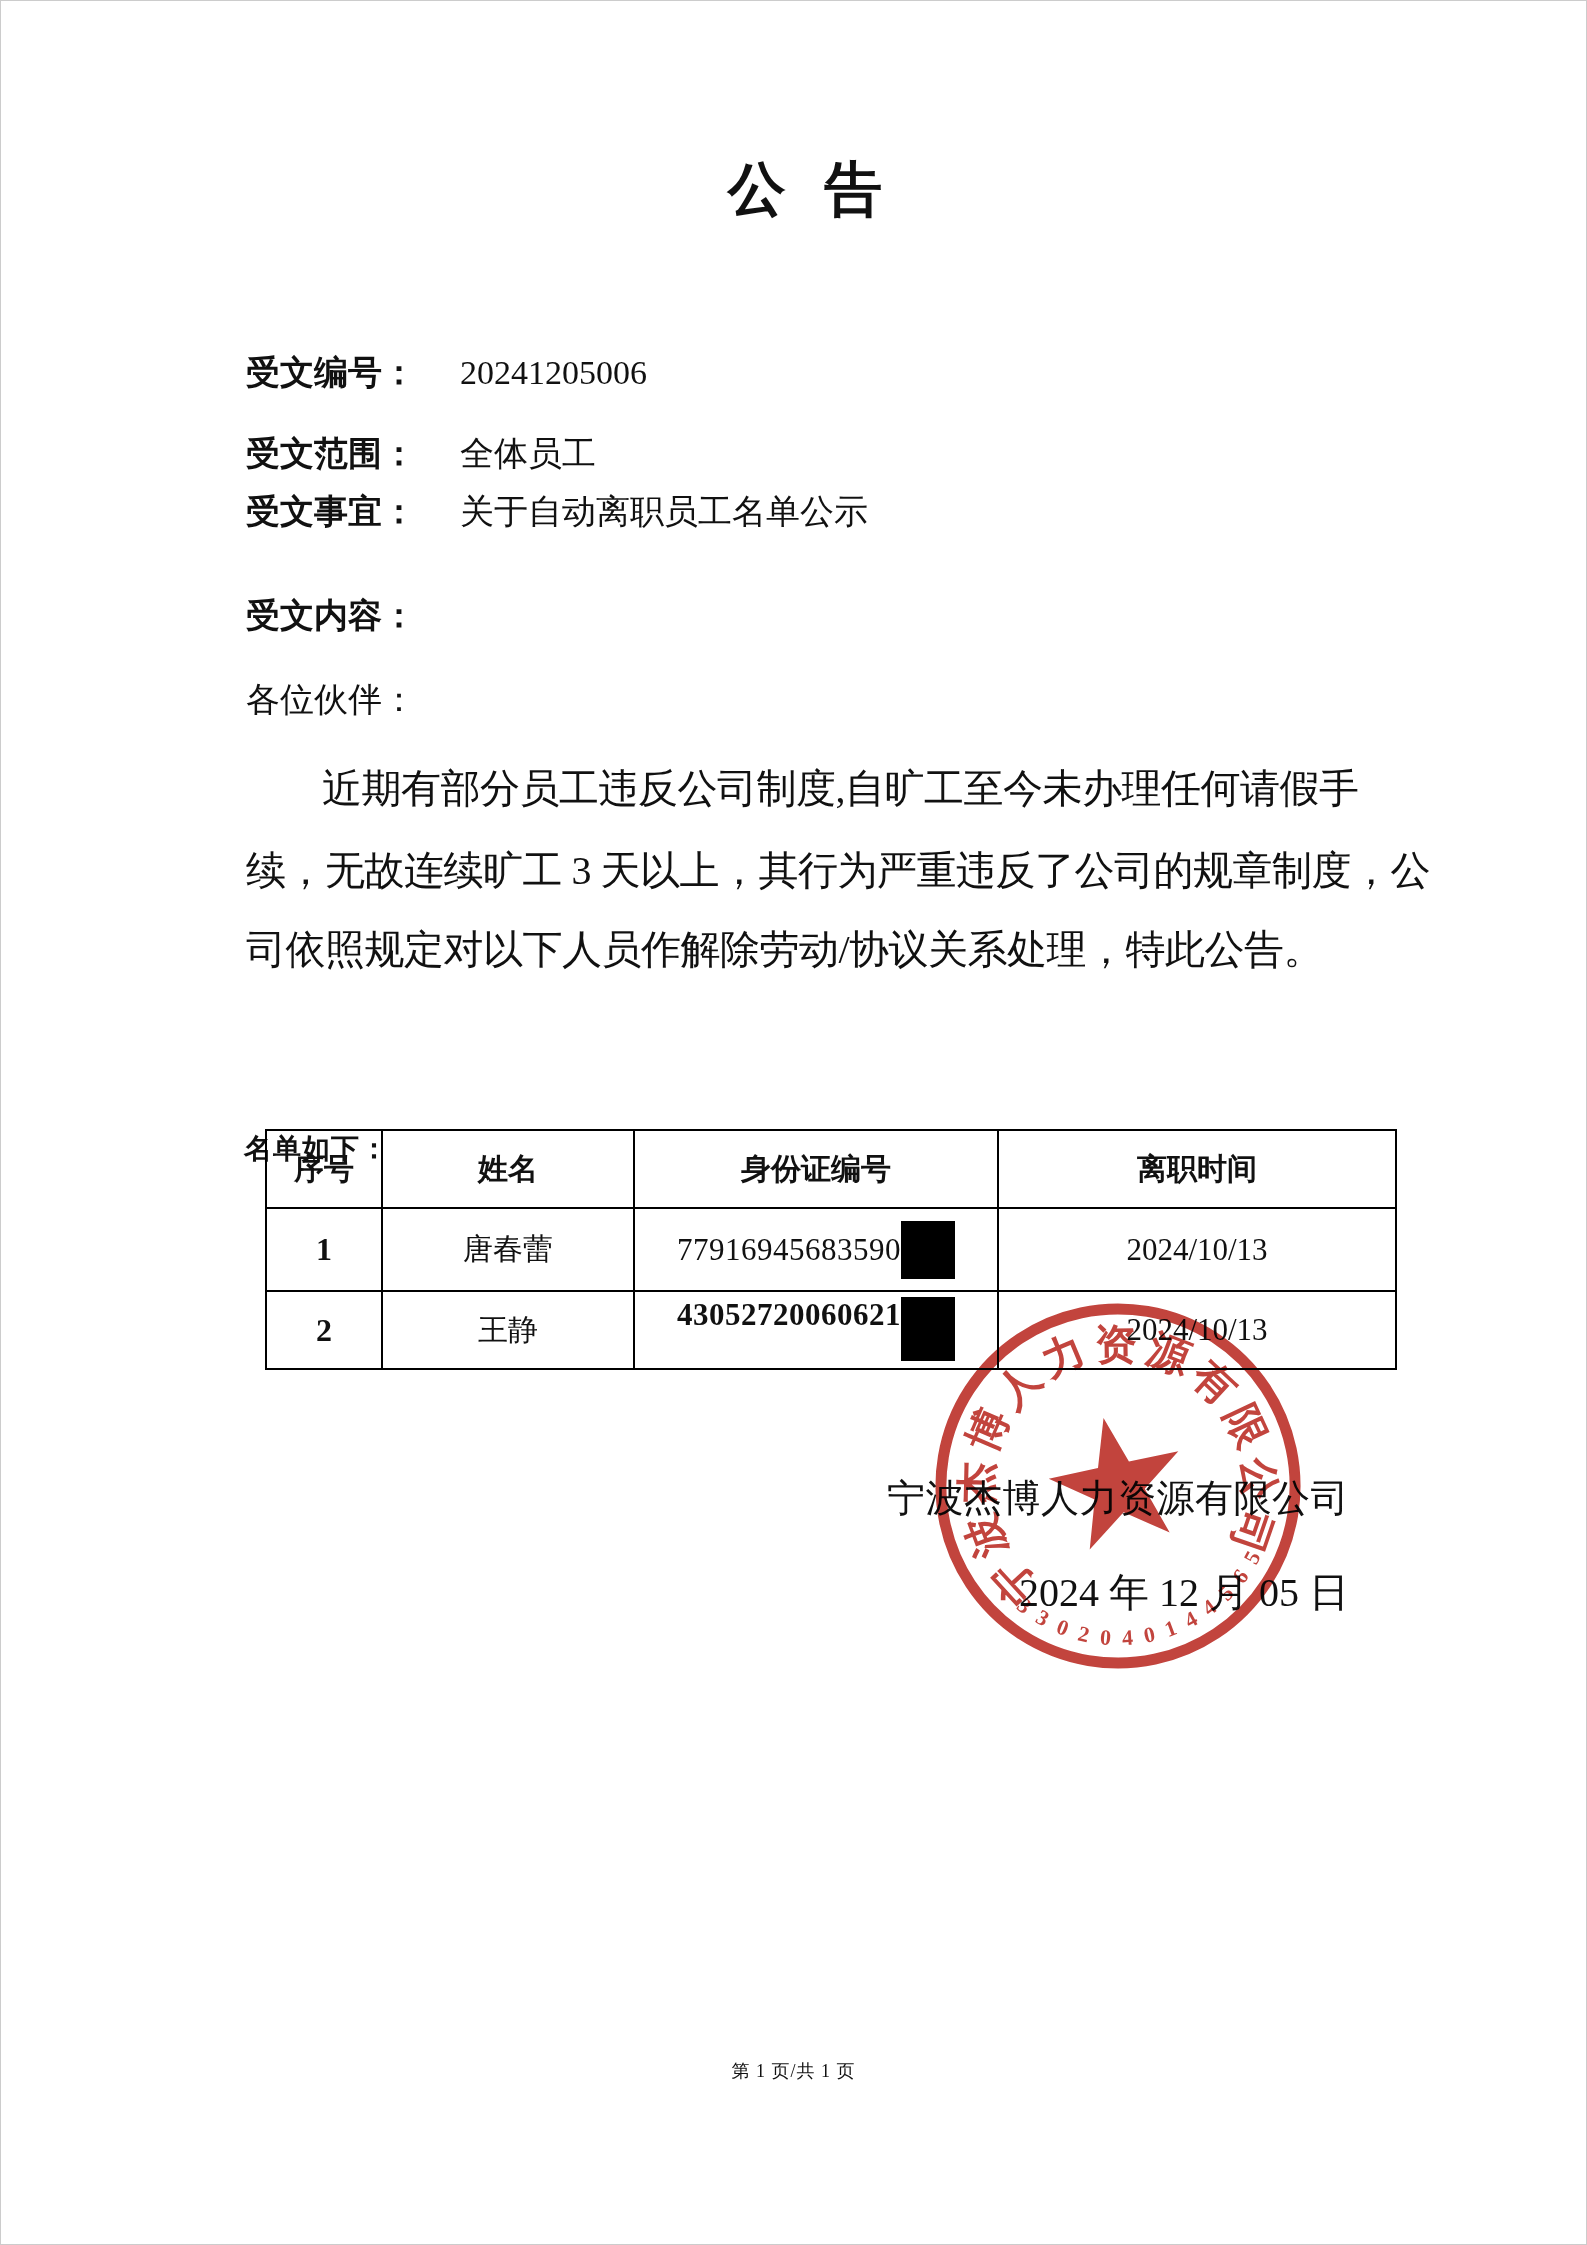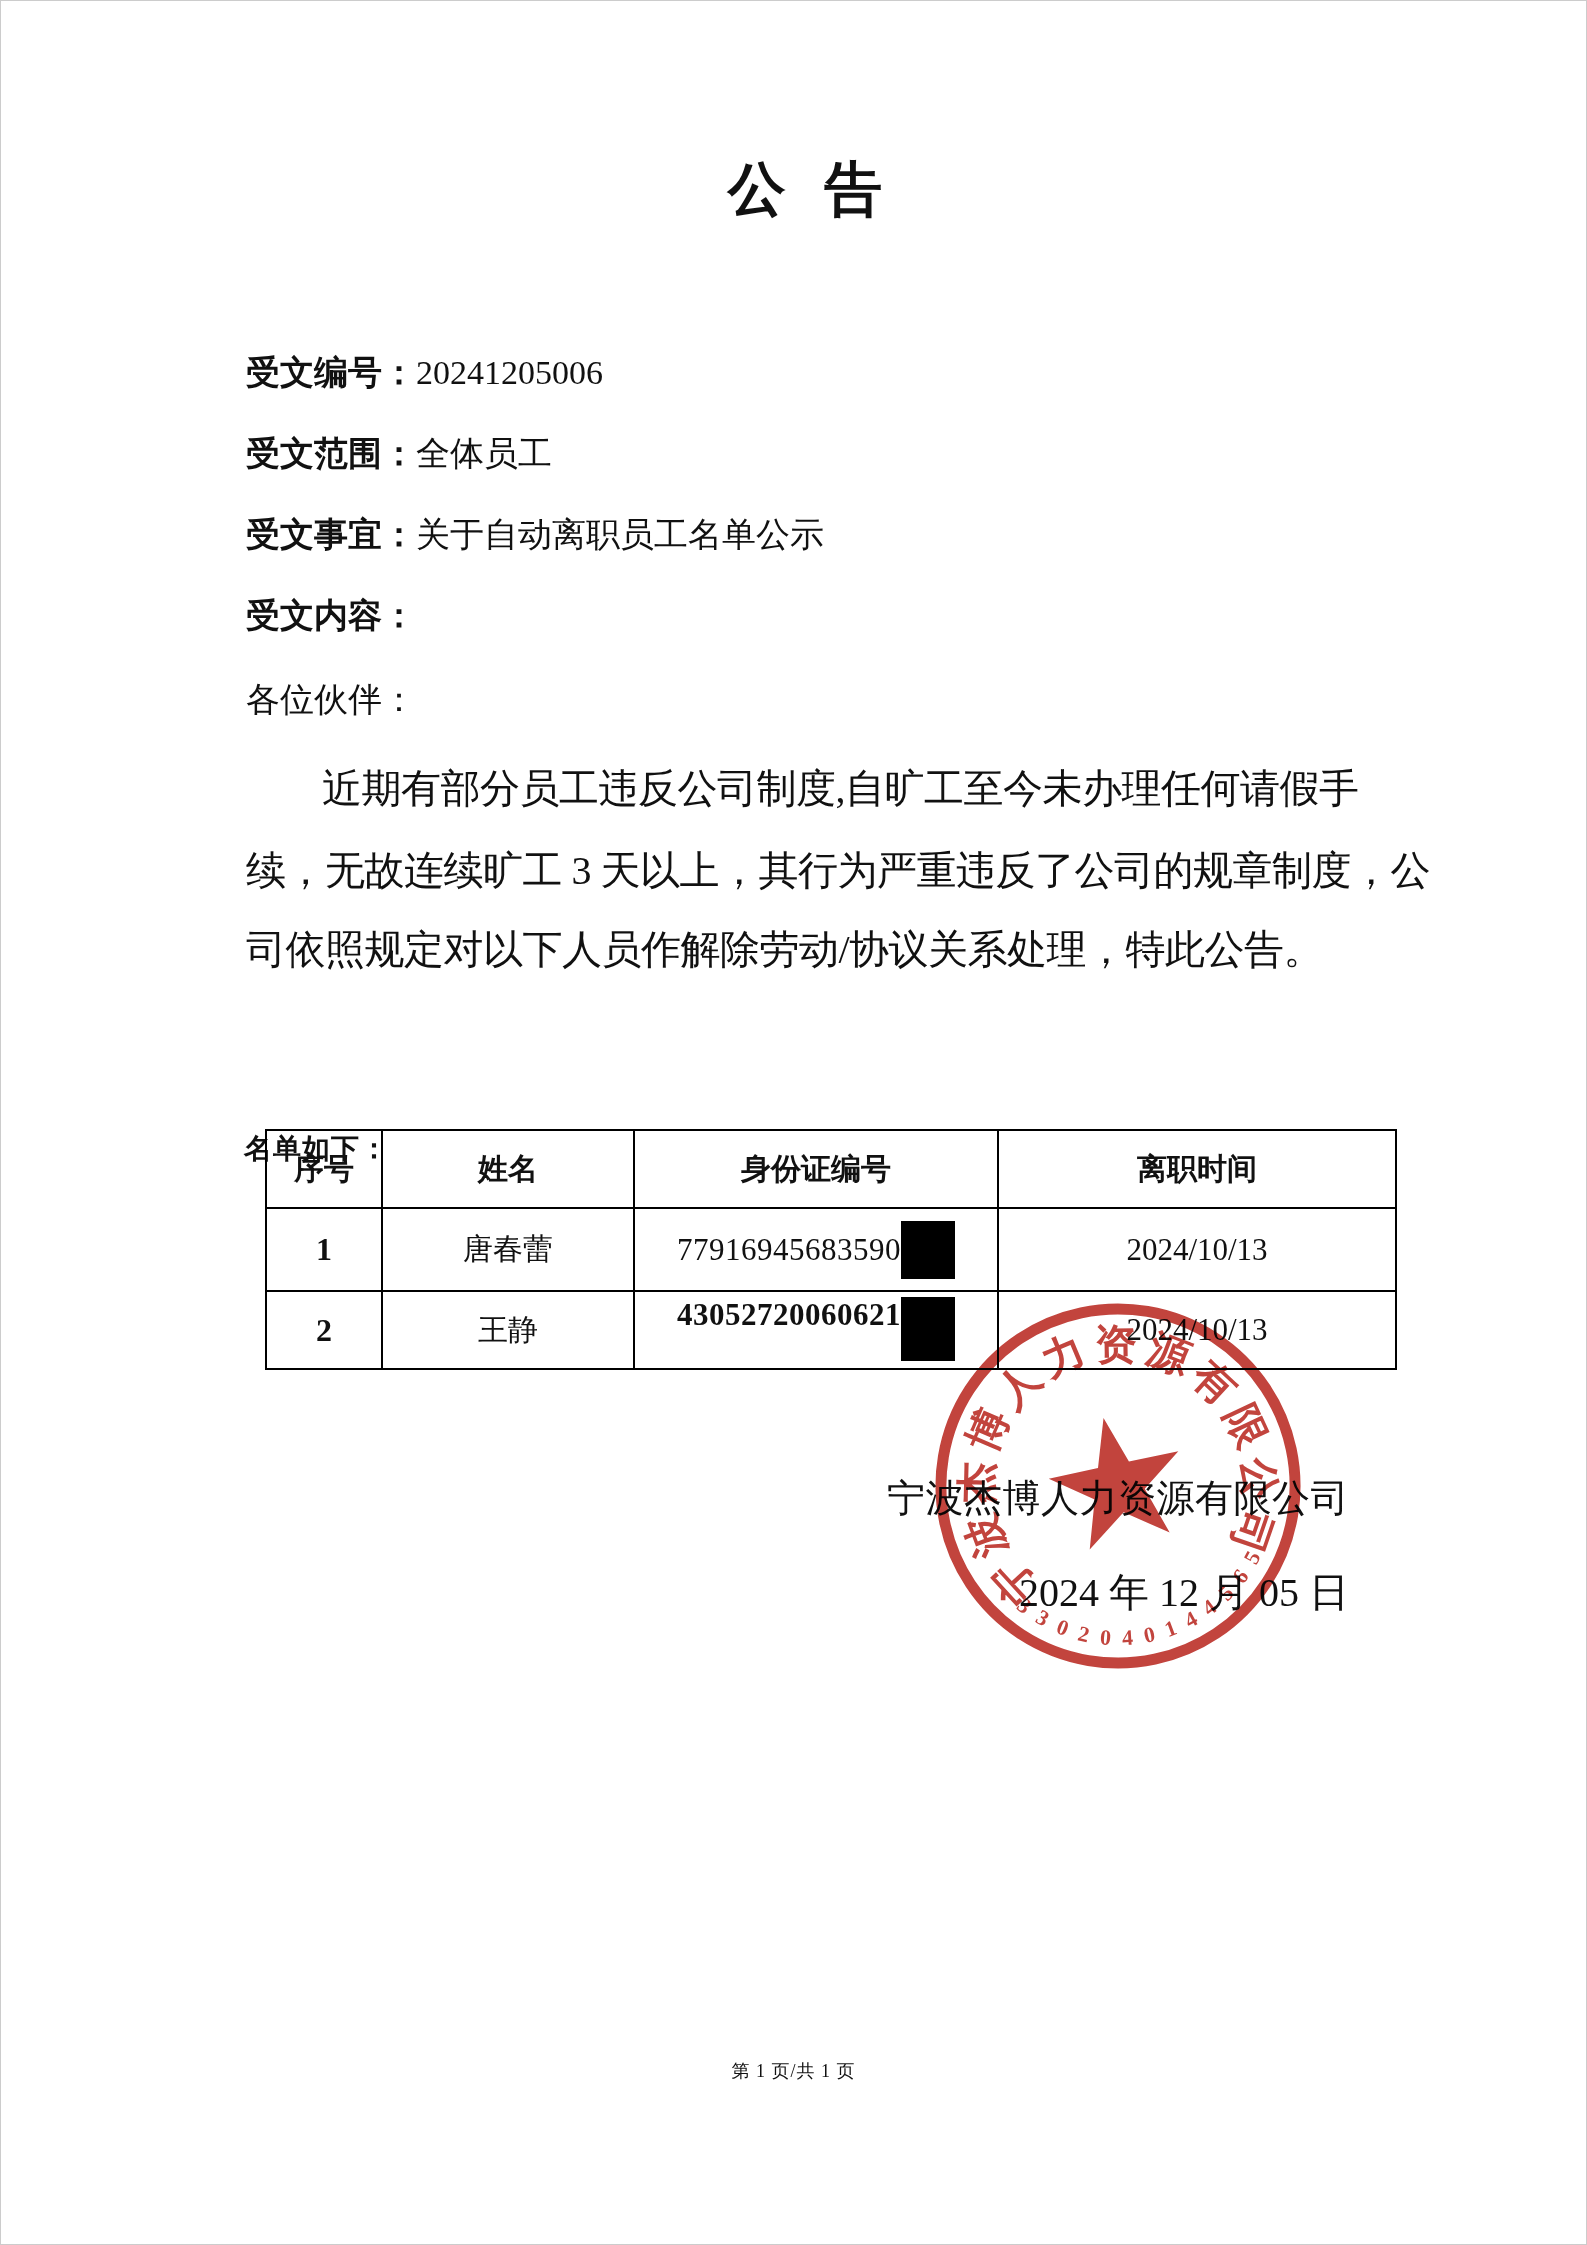--- a/index.html
+++ b/index.html
@@ -13,22 +13,22 @@
     color:#111;
     overflow:hidden;
   }
   .doc-title{
     position:absolute;top:150px;left:0;width:100%;
     text-align:center;font-size:58px;font-weight:bold;
     word-spacing:22px;letter-spacing:1px;margin-left:12px;
   }
   .field-row{position:absolute;left:245px;font-size:34px;white-space:nowrap;}
   .field-row .field-label{font-weight:bold;}
-  .field-row .field-value{font-weight:normal;}
-  .f0{top:349px}.f1{top:430px}.f2{top:511px}.f3{top:592px}
+  .field-row .field-value{font-weight:normal;margin-left:44px;}
+  .f0{top:349px}.f1{top:430px}.f2{top:488px}.f3{top:592px}
   .salutation{position:absolute;left:245px;top:676px;font-size:34px;}
   .body-line{position:absolute;left:245px;font-size:40px;letter-spacing:-0.5px;white-space:nowrap;}
   .b0{top:760px;padding-left:76px;}
   .b1{top:842px}
   .b2{top:921px}
   .list-intro{position:absolute;left:243px;top:1085px;font-size:28px;font-weight:bold;letter-spacing:1px;margin-top:44px;}
   table.roster{
     position:absolute;left:232px;top:1128px;width:1130px;
     border-collapse:collapse;table-layout:fixed;
     font-size:30px;

